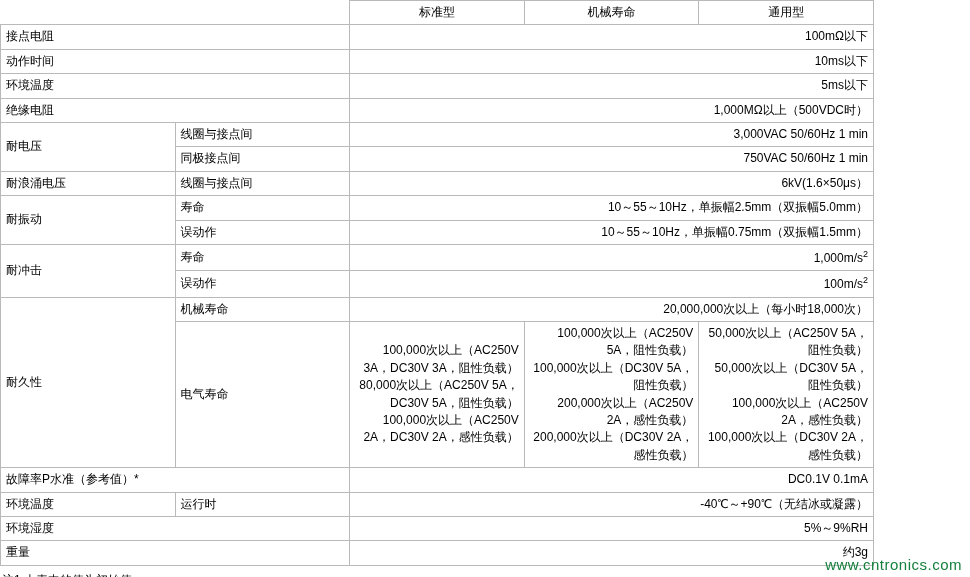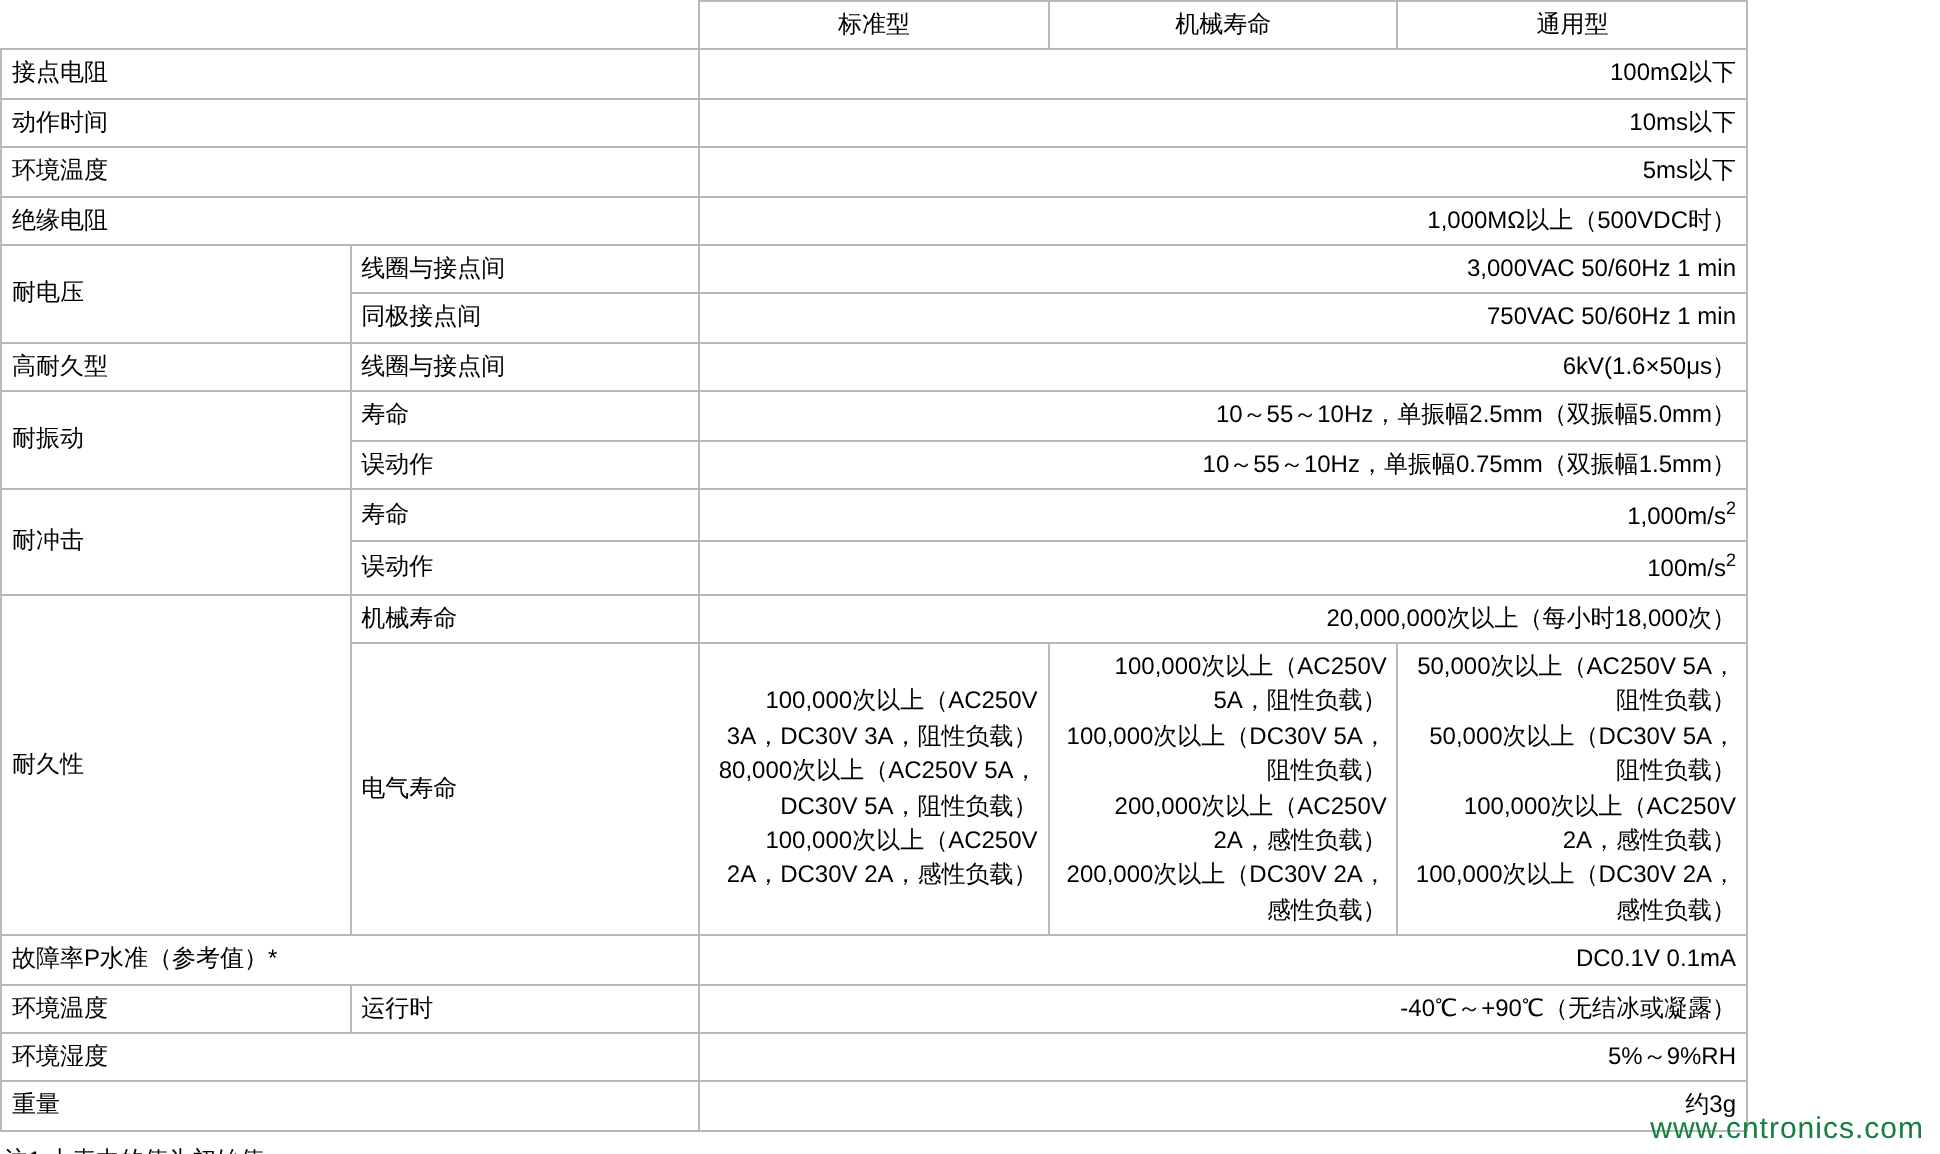--- a/index.html
+++ b/index.html
@@ -106,21 +106,21 @@
     <td class="lbl1" rowspan="2">耐电压</td>
     <td class="lbl2">线圈与接点间</td>
     <td class="val" colspan="3">3,000VAC 50/60Hz 1 min</td>
   </tr>
   <tr>
     <td class="lbl2">同极接点间</td>
     <td class="val" colspan="3">750VAC 50/60Hz 1 min</td>
   </tr>
 
   <tr>
-    <td class="lbl1">高耐久型</td>
+    <td class="lbl1">耐浪涌电压</td>
     <td class="lbl2">线圈与接点间</td>
     <td class="val" colspan="3">6kV(1.6×50μs）</td>
   </tr>
 
   <tr>
     <td class="lbl1" rowspan="2">耐振动</td>
     <td class="lbl2">寿命</td>
     <td class="val" colspan="3">10～55～10Hz，单振幅2.5mm（双振幅5.0mm）</td>
   </tr>
   <tr>

